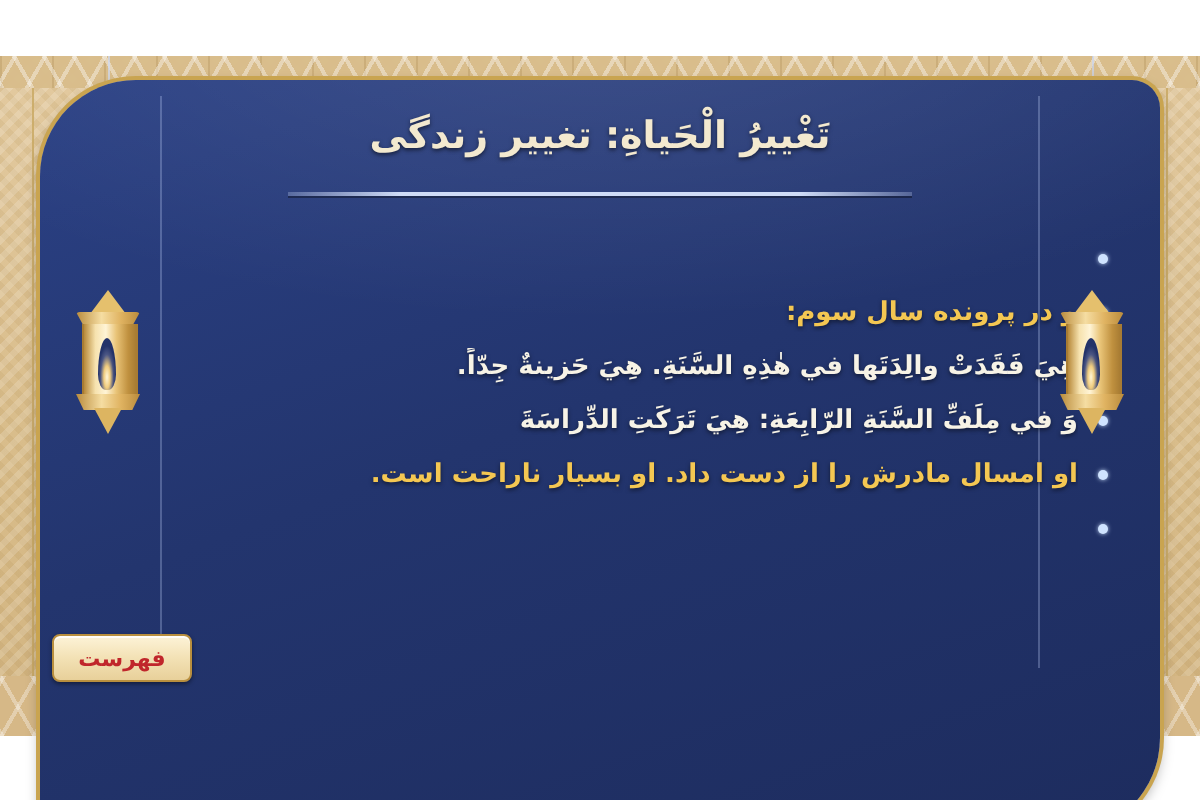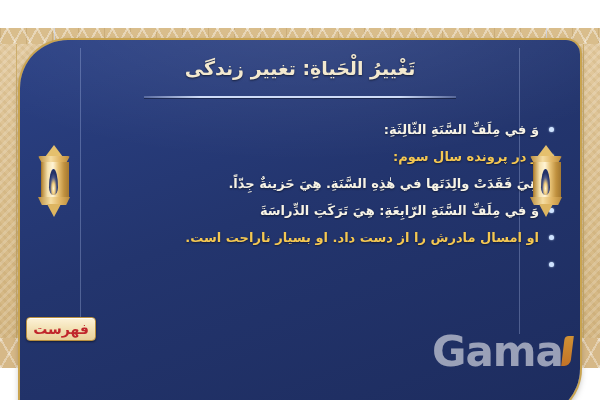--- a/index.html
+++ b/index.html
@@ -228,21 +228,21 @@
     background: linear-gradient(180deg, #fdf3d8 0%, #f3e2b6 48%, #e8d09a 100%);
     border: 1px solid #b98f3e;
     box-shadow: 0 1px 2px rgba(0,0,0,.45), inset 0 1px 0 rgba(255,255,255,.85);
     display: flex;
     align-items: center;
     justify-content: center;
     cursor: pointer;
   }
   #index-button-label {
     color: #c0262b;
-    font-size: 14px;
+    font-size: 11px;
     font-weight: 700;
     line-height: 1;
   }
 
   
   #watermark {
     position: absolute;
     left: 432px;
     top: 334px;
     display: flex;
@@ -288,21 +288,20 @@
 
     <div id="title-wrap">
       <span id="title">تَغْييرُ الْحَياةِ: تغییر زندگی</span>
     </div>
     <div id="title-rule"></div>
 
     <div id="bullets">
 
       <div class="bullet-row">
         <span class="bullet-dot"></span>
-        <span class="bullet-text lang-ar">وَ في مِلَفِّ السَّنَةِ الثّالِثَةِ:</span>
       </div>
 
       <div class="bullet-row">
         <span class="bullet-dot"></span>
         <span class="bullet-text lang-fa">و در پرونده سال سوم:</span>
       </div>
 
       <div class="bullet-row">
         <span class="bullet-dot"></span>
         <span class="bullet-text lang-ar">هِيَ فَقَدَتْ والِدَتَها في هٰذِهِ السَّنَةِ. هِيَ حَزينةٌ جِدّاً.</span>
@@ -341,18 +340,14 @@
       <span class="foot"></span>
       <span class="tip"></span>
     </div>
 
   </div>
 
   <div id="index-button">
     <span id="index-button-label">فهرست</span>
   </div>
 
-  <div id="watermark">
-    <span id="watermark-mark"></span>
-    <span id="watermark-text">Gama</span>
-  </div>
 
 </div>
 
 </body></html>

